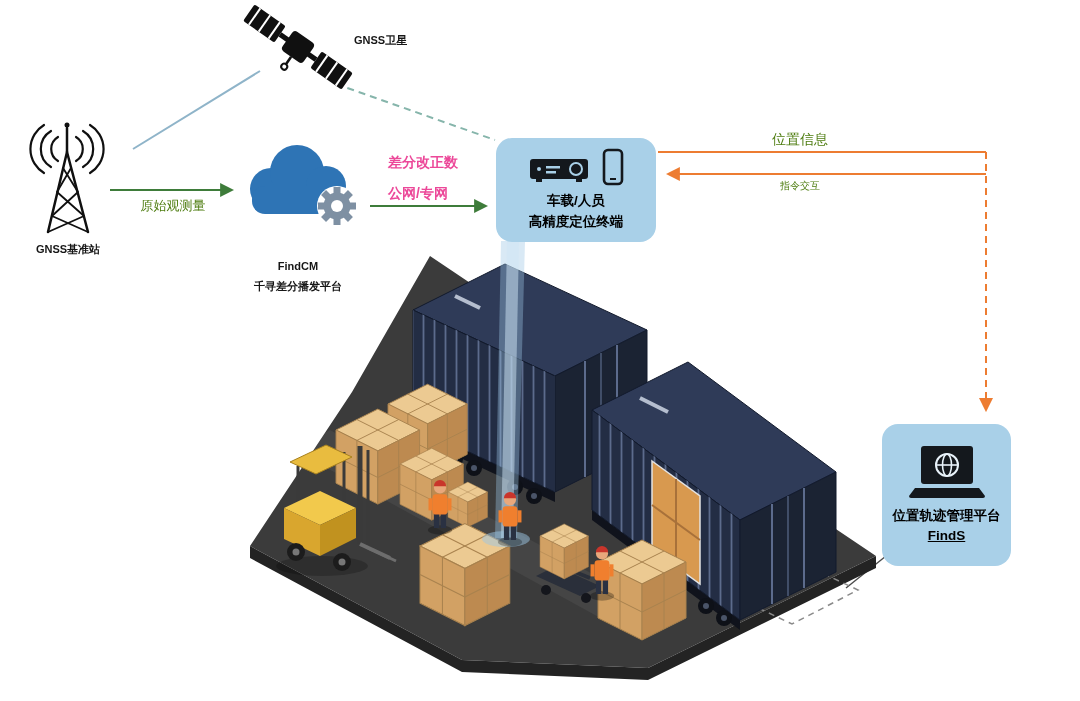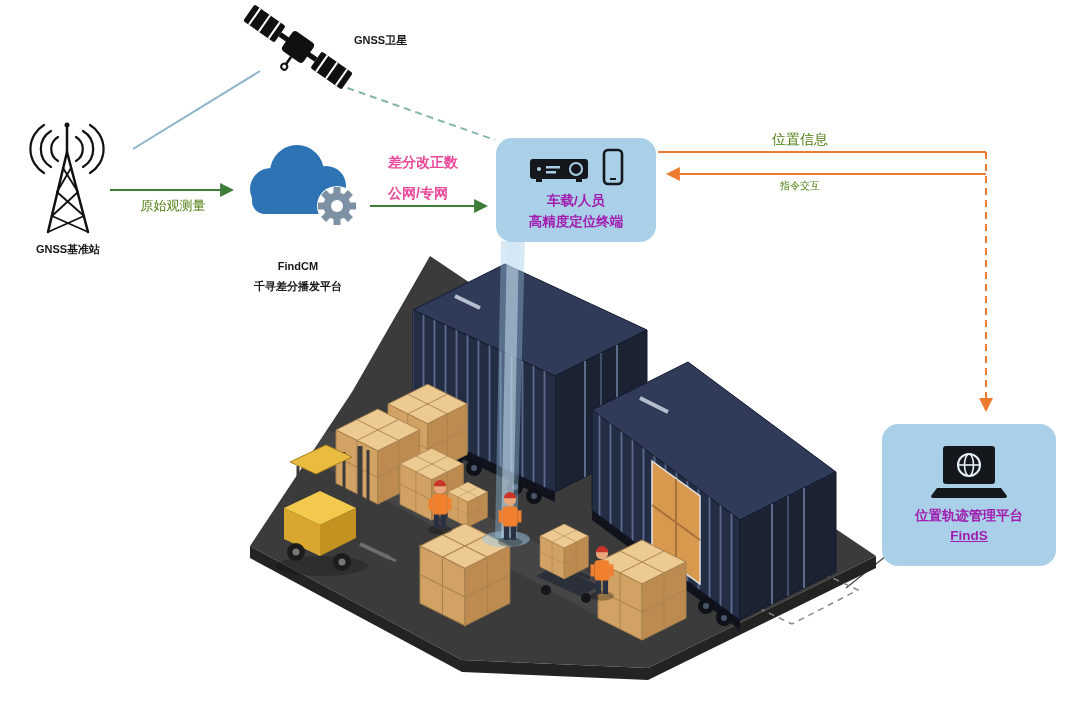--- a/index.html
+++ b/index.html
@@ -6,21 +6,21 @@
   .canvas{position:relative;width:1080px;height:701px;background:#fff;overflow:hidden;
           font-family:"Liberation Sans","DejaVu Sans",sans-serif;}
   .scene{position:absolute;left:0;top:0;}
   .lbl{position:absolute;color:#161616;white-space:nowrap;}
   .node-lbl{font-size:11px;font-weight:700;}
   .edge-lbl{font-size:13.5px;font-weight:400;color:#4d7c0f;}
   .edge-lbl-strong{font-size:14px;font-weight:700;color:#ec4899;}
   .center{text-align:center;}
   .node-box{position:absolute;background:#a9d0e8;border-radius:16px;display:flex;
             flex-direction:column;align-items:center;justify-content:center;}
-  .node-box .t{font-size:13.5px;font-weight:700;color:#a21caf;line-height:1.5;}
+  .node-box .t{font-size:13.5px;font-weight:700;color:#000000;line-height:1.5;}
   .icon-row{display:flex;align-items:flex-end;gap:12px;margin-bottom:5px;}
   .u{text-decoration:underline;}
 </style>
 </head>
 <body>
 
 <div class="canvas">
 
   <svg class="scene" width="1080" height="701" viewBox="0 0 1080 701">
     <defs>
@@ -262,21 +262,21 @@
       </svg>
       <svg width="22" height="38" viewBox="0 0 22 38">
         <rect x="2" y="2" width="18" height="34" rx="4" fill="none" stroke="#14181d" stroke-width="2.6"></rect>
         <line x1="8" y1="31" x2="14" y2="31" stroke="#14181d" stroke-width="2"></line>
       </svg>
     </div>
     <div class="t">车载/人员</div>
     <div class="t">高精度定位终端</div>
   </div>
 
-  <div class="node-box" style="left:882px;top:424px;width:174px;height:142px;">
+  <div class="node-box" style="left:882px;top:424px;width:129px;height:142px;">
     <svg width="80" height="58" viewBox="0 0 80 58" style="margin-bottom:4px;">
       <rect x="14" y="2" width="52" height="38" rx="3" fill="#14181d"></rect>
       <circle cx="40" cy="21" r="11" fill="none" stroke="#e8f2fa" stroke-width="2"></circle>
       <ellipse cx="40" cy="21" rx="4.5" ry="11" fill="none" stroke="#e8f2fa" stroke-width="1.6"></ellipse>
       <line x1="29" y1="21" x2="51" y2="21" stroke="#e8f2fa" stroke-width="1.6"></line>
       <path d="M8,44 L72,44 L78,52 Q78,54 76,54 L4,54 Q2,54 2,52 Z" fill="#14181d"></path>
     </svg>
     <div class="t">位置轨迹管理平台</div>
     <div class="t u">FindS</div>
   </div>

